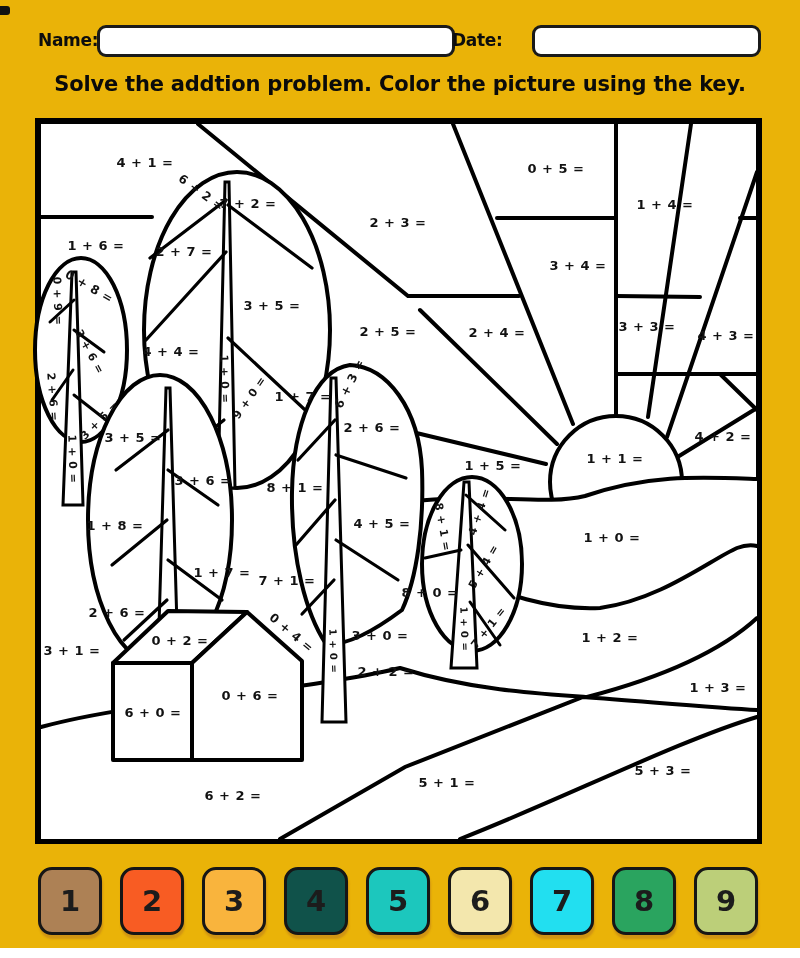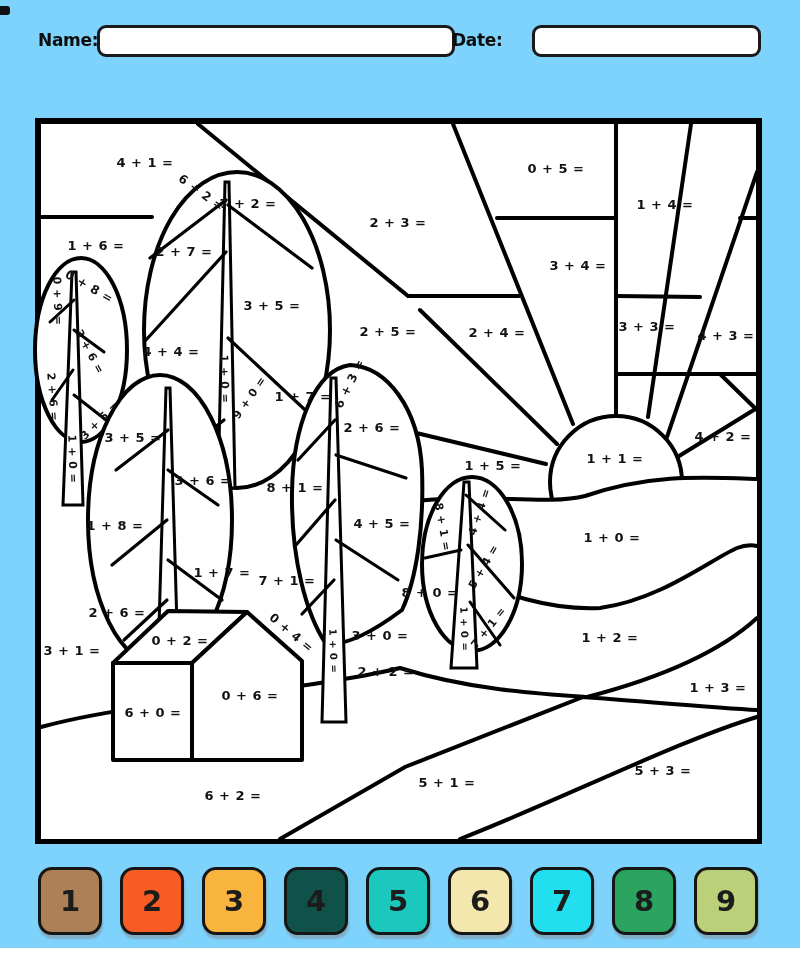--- a/index.html
+++ b/index.html
@@ -1,16 +1,16 @@
 <!DOCTYPE html>
 <html><head>
 <meta charset="utf-8">
 <style>
   html,body{margin:0;padding:0;background:#ffffff;}
-  #page{position:relative;width:800px;height:948px;background:#7dd3fc;overflow:hidden;
+  #page{position:relative;width:800px;height:948px;background:#eab308;overflow:hidden;
         font-family:"DejaVu Sans",sans-serif;}
   .hdr-label{position:absolute;font-weight:800;font-size:17px;color:#0d0d0d;letter-spacing:-0.3px;}
   .hdr-input{position:absolute;border:3px solid #1a1a1a;border-radius:9px;background:#fff;
              font-size:15px;padding:0 8px;box-sizing:border-box;outline:none;
              font-family:"DejaVu Sans",sans-serif;}
   #worksheet-title{position:absolute;top:72px;left:0;width:100%;text-align:center;
                    font-weight:800;font-size:21px;color:#0b0b0b;letter-spacing:-0.2px;}
   #corner-smudge{position:absolute;left:0;top:6px;width:10px;height:9px;background:#111;border-radius:0 3px 3px 0;}
   #scene-svg{position:absolute;left:0;top:0;}
   #problems-layer text{font-family:"DejaVu Sans",sans-serif;font-weight:bold;fill:#121212;letter-spacing:0.5px;}
@@ -26,20 +26,21 @@
 <div id="page">
 
   <div id="corner-smudge"></div>
 
   <span class="hdr-label" style="left:38px;top:30px;">Name:</span>
   <input class="hdr-input" style="left: 97px; top: 25px; width: 358px; height: 32px;" aria-label="Name" value="">
 
   <span class="hdr-label" style="left:452px;top:30px;">Date:</span>
   <input class="hdr-input" style="left: 532px; top: 25px; width: 229px; height: 32px;" aria-label="Date" value="">
 
+  <div id="worksheet-title">Solve the addtion problem. Color the picture using the key.</div>
 
   <svg id="scene-svg" width="800" height="958" viewBox="0 0 800 958">
 
     <rect x="38" y="121" width="721" height="720" fill="#ffffff" stroke="#000000" stroke-width="6"></rect>
 
     <g stroke="#000" stroke-width="4" fill="none" stroke-linecap="round">
       <path d="M 41,217 L 152,217"></path>
       <path d="M 198,124 L 408,296 L 519,296"></path>
       <path d="M 497,218 L 616,218"></path>
       <path d="M 616,124 L 616,414"></path>

